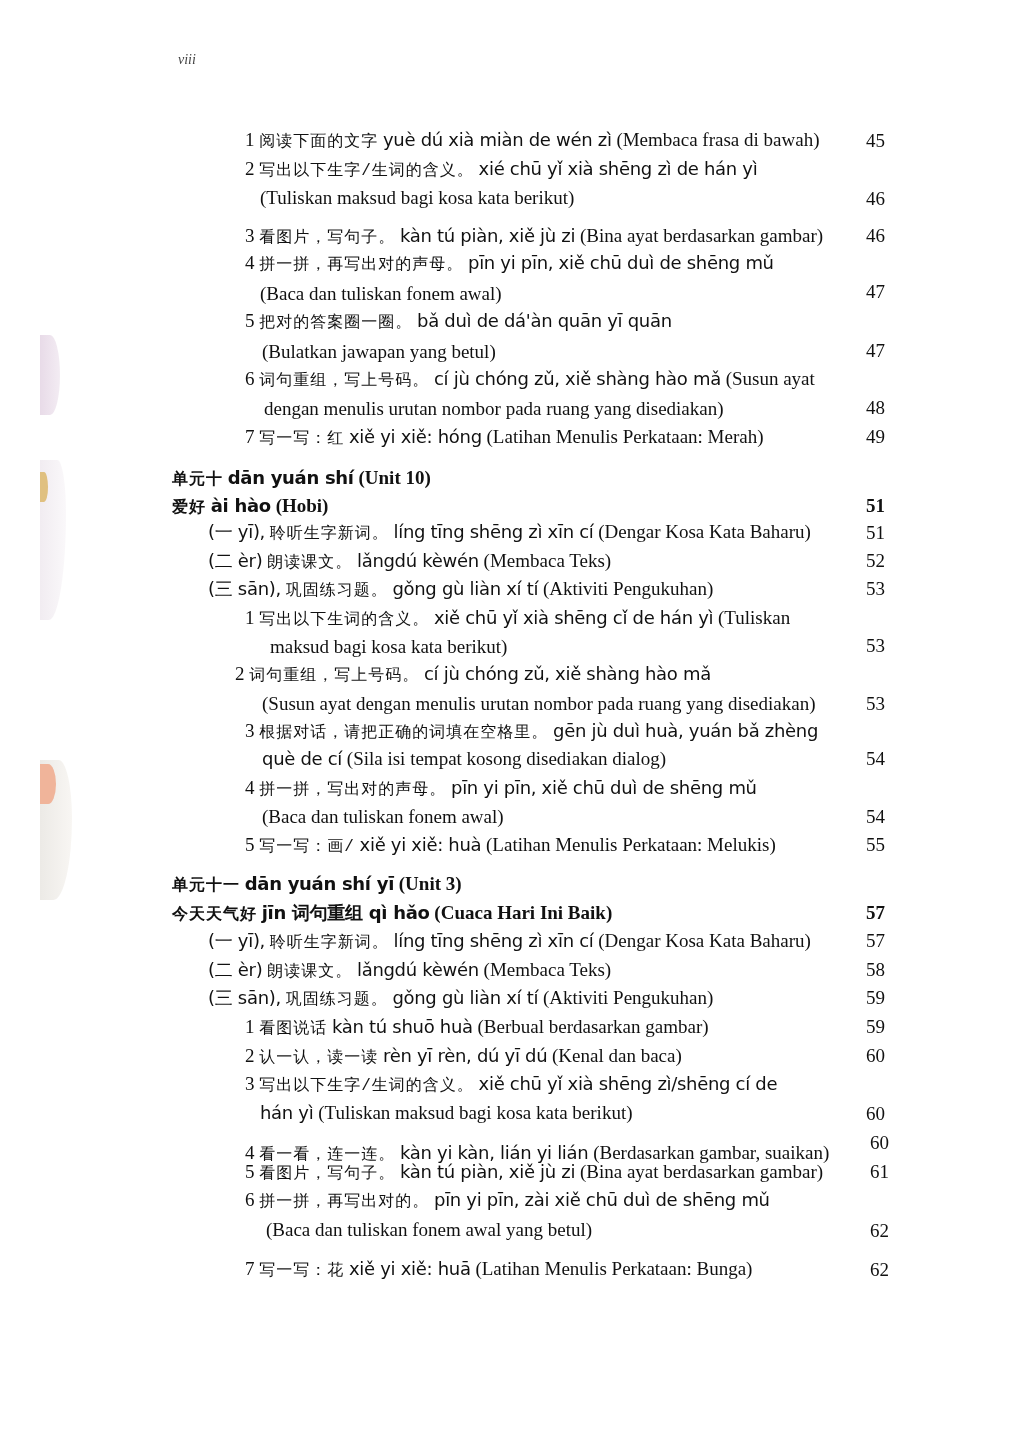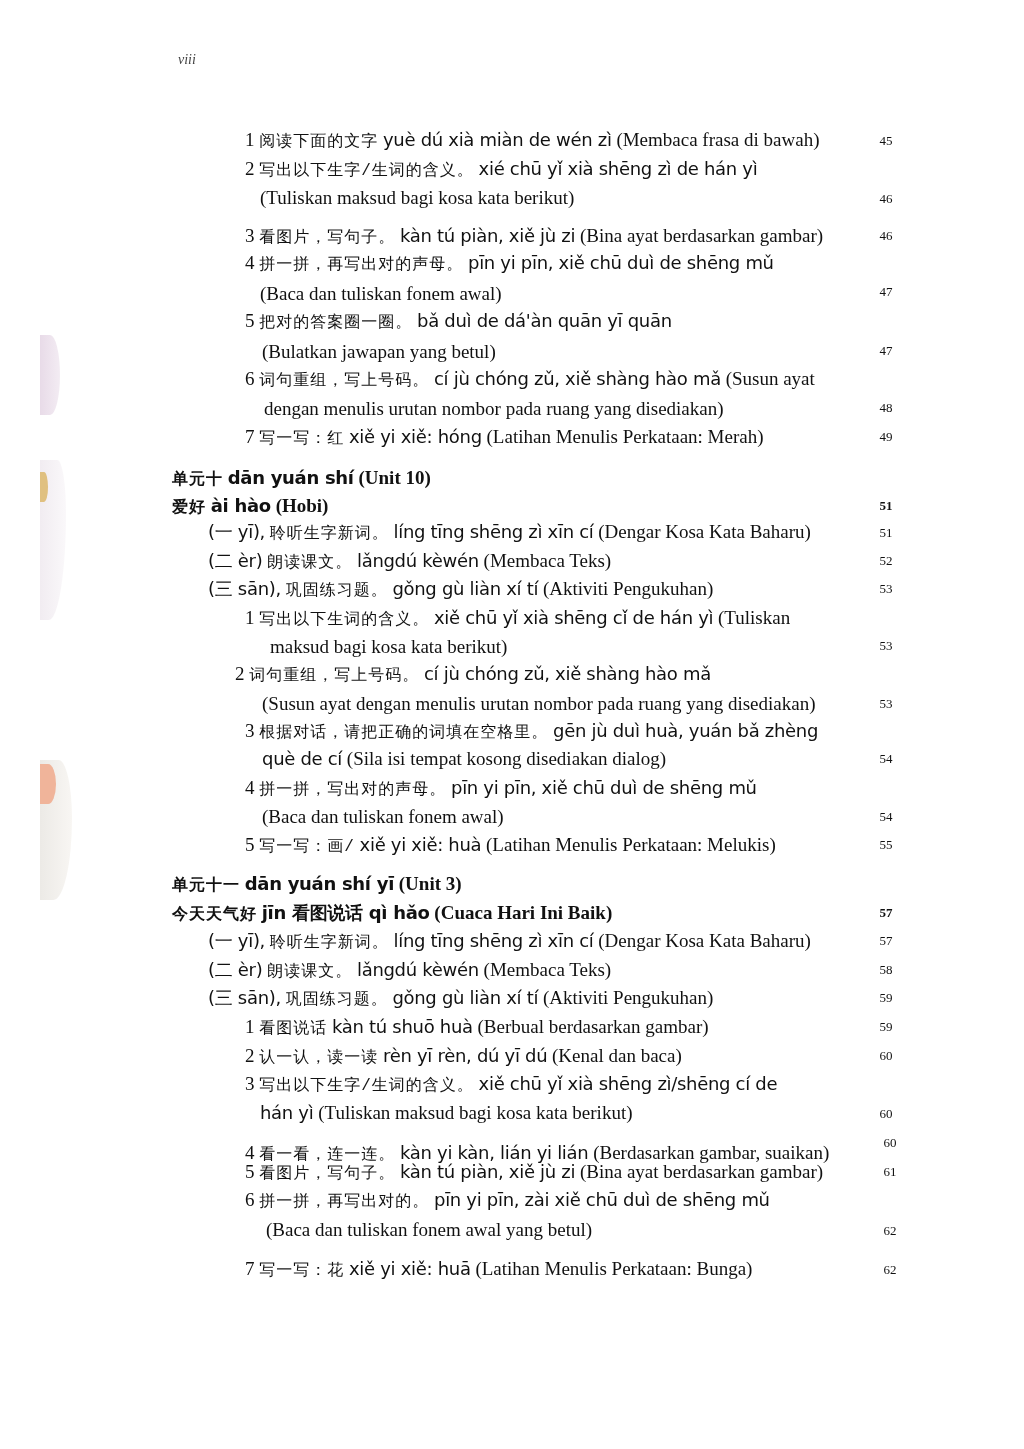--- a/index.html
+++ b/index.html
@@ -17,21 +17,21 @@
     .edge-3 { top: 760px; width: 32px; height: 140px; background: linear-gradient(90deg,#eceae6,#f8f6f3); border-radius: 0 50% 70% 0; }
     .edge-3 .spot { position:absolute; left:0; top:4px; width:16px; height:40px; background:#f0b49a; border-radius:0 60% 60% 0; }
     .toc { position: absolute; left: 0; top: 0; width: 1024px; }
     .line {
       position: absolute; font-size: 19px; white-space: nowrap; line-height: 24px;
     }
     .pinyin { font-family: "DejaVu Sans", sans-serif; font-size: 18px; letter-spacing: -0.3px; }
     .zh { font-family: Liberation Mono, monospace; font-size: 16px; letter-spacing: 1px; }
     .bold { font-weight: bold; }
     .num {
-      position: absolute; font-size: 13px; line-height: 24px; width: 40px; text-align: center;
+      position: absolute; font-size: 19px; line-height: 24px; width: 40px; text-align: left;
     }
   </style>
 </head>
 <body>
 
 <div class="page-number">viii</div>
 
 <div class="edge-art edge-1"></div>
 <div class="edge-art edge-2">
     <div class="spot"></div>
@@ -193,21 +193,21 @@
   </div>
   <div class="num" style="left:866px;top:833px">55</div>
 
   <div class="line bold" style="left:172px;top:872px">
     <span class="zh">单元十一</span>
     <span class="pinyin">dān yuán shí yī</span>
     <span>(Unit 3)</span>
   </div>
   <div class="line bold" style="left:172px;top:901px">
     <span class="zh">今天天气好</span>
-    <span class="pinyin">jīn 看图说话 qì hǎo</span>
+    <span class="pinyin">jīn 词句重组 qì hǎo</span>
     <span>(Cuaca Hari Ini Baik)</span>
   </div>
   <div class="num bold" style="left:866px;top:901px">57</div>
 
   <div class="line" style="left:208px;top:929px">
     <span class="pinyin">(一 yī),</span>
     <span class="zh">聆听生字新词。</span>
     <span class="pinyin">líng tīng shēng zì xīn cí</span>
     <span>(Dengar Kosa Kata Baharu)</span>
   </div>

